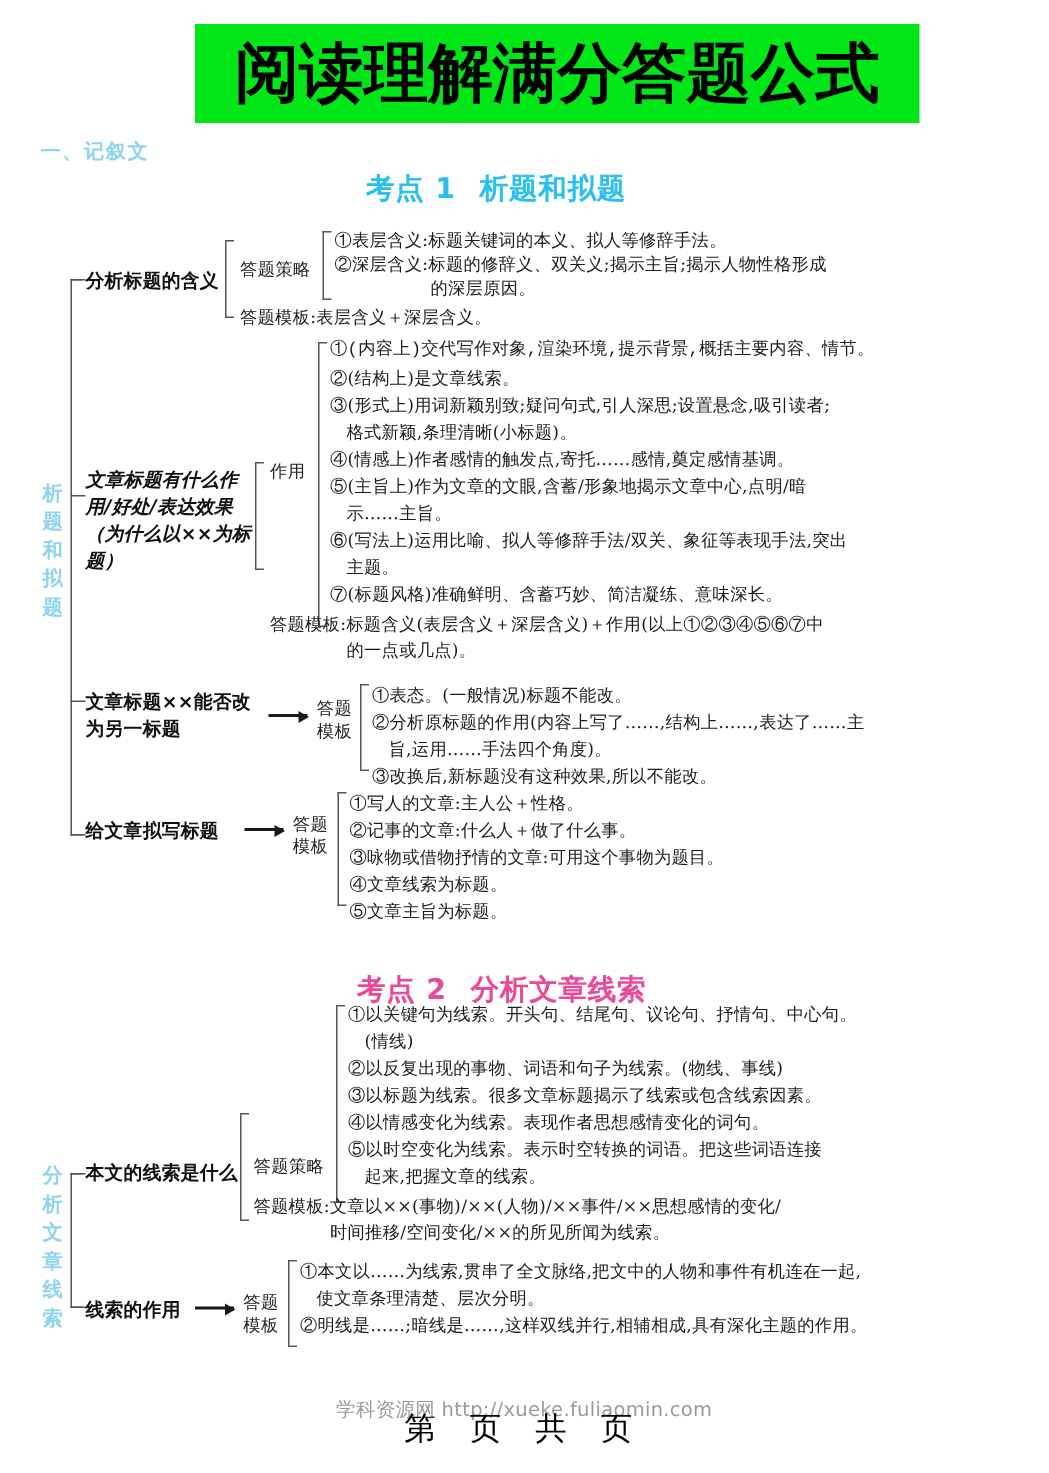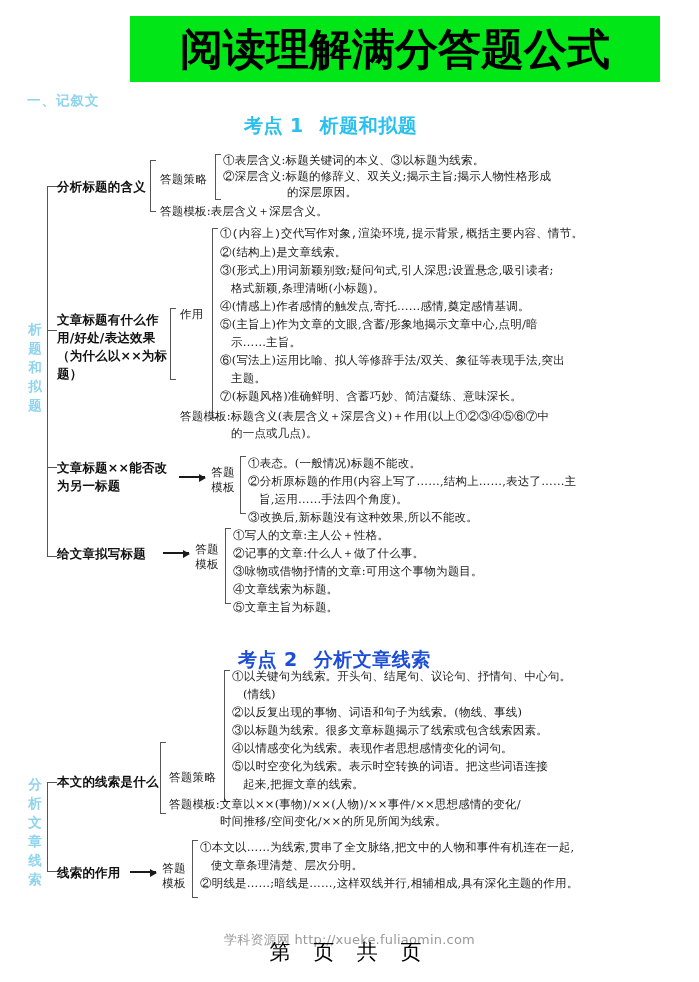--- a/index.html
+++ b/index.html
@@ -13,21 +13,21 @@
     position: relative;
     font-family: "DejaVu Serif", "Liberation Serif", serif;
     color: #1a1a1a;
     overflow: hidden;
   }
 
   
   #title-band {
     position: absolute;
     left: 130px; top: 16px;
-    width: 530px; height: 66px;
+    width: 483px; height: 66px;
     background: #00e617;
     display: flex; align-items: center; justify-content: center;
   }
   #title-text {
     font-family: "DejaVu Sans", "Liberation Sans", sans-serif;
     font-weight: bold;
     font-size: 43px;
     letter-spacing: 0px;
     color: #000000;
     line-height: 1;
@@ -79,21 +79,21 @@
   .topic {
     position: absolute;
     font-family: "DejaVu Sans", "Liberation Sans", sans-serif;
     font-weight: bold;
     font-size: 12.5px;
     line-height: 18px;
     color: #111;
     letter-spacing: 0.2px;
   }
   #topic-1 { left: 57px; top: 178px; white-space: nowrap; }
-  #topic-2 { left: 57px; top: 311px; width: 112px; }
+  #topic-2 { left: 57px; top: 311px; width: 112px; font-style: italic; }
   #topic-3 { left: 57px; top: 459px; width: 112px; }
   #topic-4 { left: 57px; top: 545px; white-space: nowrap; }
   #topic-5 { left: 57px; top: 773px; white-space: nowrap; }
   #topic-6 { left: 57px; top: 864px; white-space: nowrap; }
 
   
   .sidelab {
     position: absolute;
     font-family: "DejaVu Serif", "Liberation Serif", serif;
     font-size: 11.5px;
@@ -192,21 +192,21 @@
 <div class="tick" style="left:47px; top:330px;"></div>
 <div class="tick" style="left:47px; top:467px;"></div>
 <div class="tick" style="left:47px; top:556px;"></div>
 
 <div class="topic" id="topic-1">分析标题的含义</div>
 <div class="brace" style="left:150px; top:160px; height:52px;"></div>
 
 <div class="sidelab" style="left:160px; top:172px;">答题策略</div>
 <div class="brace" style="left:215px; top:154px; height:46px;"></div>
 
-<div class="line" style="left:223px; top:152px;">①表层含义:标题关键词的本义、③以标题为线索。</div>
+<div class="line" style="left:223px; top:152px;">①表层含义:标题关键词的本义、拟人等修辞手法。</div>
 <div class="line" style="left:223px; top:168px;">②深层含义:标题的修辞义、双关义;揭示主旨;揭示人物性格形成</div>
 <div class="line" style="left:287px; top:184px;">的深层原因。</div>
 
 <div class="line" style="left:160px; top:203px;">答题模板:表层含义＋深层含义。</div>
 
 <div class="topic" id="topic-2">
   <span>文章标题有什么作用/好处/表达效果（为什么以××为标题）</span>
 </div>
 <div class="brace" style="left:170px; top:308px; height:72px;"></div>
 
@@ -245,21 +245,21 @@
 <div class="arrow" style="left:163px; top:552px; width:26px;"></div>
 <div class="sidelab stack" style="left:194px; top:542px;">答题模板</div>
 <div class="brace" style="left:225px; top:528px; height:76px;"></div>
 
 <div class="line" style="left:233px; top:527px;">①写人的文章:主人公＋性格。</div>
 <div class="line" style="left:233px; top:545px;">②记事的文章:什么人＋做了什么事。</div>
 <div class="line" style="left:233px; top:563px;">③咏物或借物抒情的文章:可用这个事物为题目。</div>
 <div class="line" style="left:233px; top:581px;">④文章线索为标题。</div>
 <div class="line" style="left:233px; top:599px;">⑤文章主旨为标题。</div>
 
-<div class="kaodian" id="kaodian-2" style="color: #1d4ed8;">
+<div class="kaodian" id="kaodian-2" style="color: #ec4899;">
   <span class="kd-num">考点 2</span><span>分析文章线索</span>
 </div>
 
 <div class="spine-label" id="spine-2" style="color: rgb(143, 212, 239);">分析文章线索</div>
 <div class="spine-bracket" style="left:47px; top:782px; height:90px;"></div>
 <div class="tick" style="left:47px; top:782px;"></div>
 <div class="tick" style="left:47px; top:871px;"></div>
 
 <div class="topic" id="topic-5">
   <span>本文的线索是什么</span>

